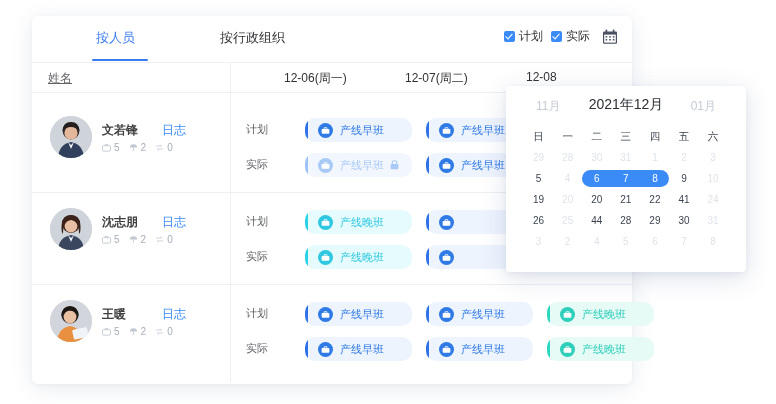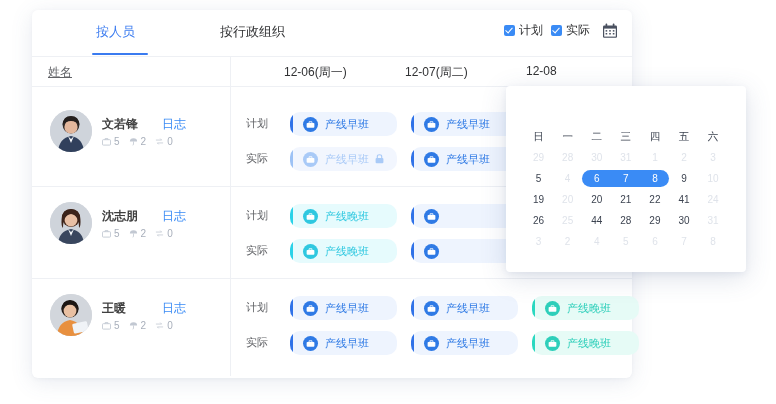--- a/index.html
+++ b/index.html
@@ -6,21 +6,21 @@
   body{
     width:776px;height:404px;overflow:hidden;
     background:#ffffff;
     font-family:"Liberation Sans","DejaVu Sans",sans-serif;
     -webkit-font-smoothing:antialiased;
   }
   .stage{position:relative;width:776px;height:404px;}
 
   
   .card{
-    position:absolute;left:32px;top:10px;width:600px;height:368px;
+    position:absolute;left:32px;top:16px;width:600px;height:368px;
     background:#ffffff;border-radius:6px;
     box-shadow:0 4px 22px rgba(80,100,140,.13), 0 1px 4px rgba(80,100,140,.06);
   }
 
   
   .tabbar{position:absolute;left:0;top:0;width:600px;height:46px;
     border-bottom:1px solid #eef0f4;}
   .tab{position:absolute;top:13px;font-size:13px;color:#303133;cursor:pointer;}
   .tab.active{color:#3a7bf0;}
   .tab-underline{position:absolute;height:2px;background:#3a7bf0;border-radius:1px;}
@@ -54,21 +54,21 @@
   .plog{position:absolute;left:130px;top:22px;font-size:12px;color:#3a8bf5;cursor:pointer;}
   .pstats{position:absolute;left:70px;top:42px;display:flex;align-items:center;gap:9px;}
   .stat{display:flex;align-items:center;gap:3px;font-size:10px;color:#a8afbb;}
   .stat svg{display:block;}
 
   
   .rowlabel{position:absolute;font-size:11px;color:#606266;}
 
   
   .chip{position:absolute;height:24px;border-radius:10px;display:flex;align-items:center;
-    box-sizing:border-box;cursor:pointer;overflow:hidden;}
+    box-sizing:border-box;cursor:pointer;overflow:hidden;margin-left:15px;}
   .chip .bar{width:3px;height:24px;flex:0 0 3px;}
   .chip .ic{width:15px;height:15px;border-radius:50%;margin-left:10px;flex:0 0 15px;
     display:flex;align-items:center;justify-content:center;}
   .chip .ic svg{display:block;}
   .chip .tx{font-size:11px;margin-left:7px;white-space:nowrap;}
   .chip .lk{margin-left:6px;display:flex;align-items:center;}
 
   
   .c-blue{background:#eef4fe;}
   .c-blue .bar{background:#2f72e8;}
@@ -467,20 +467,25 @@
               <path d="M3.4 3.2 V2 H6.6 V3.2" fill="none" stroke="#fff" stroke-width="1"></path>
             </svg>
         </span>
         <span class="tx">产线晚班</span>
       </div>
     </div>
 
   </div>
 
   <div class="calpop">
+    <div class="calhead">
+      <div class="cal-prev">11月</div>
+      <div class="cal-title">2021年12月</div>
+      <div class="cal-next">01月</div>
+    </div>
     <div class="calgrid">
       <div class="calrow">
         <div class="cell dow">日</div>
         <div class="cell dow">一</div>
         <div class="cell dow">二</div>
         <div class="cell dow">三</div>
         <div class="cell dow">四</div>
         <div class="cell dow">五</div>
         <div class="cell dow">六</div>
       </div>

